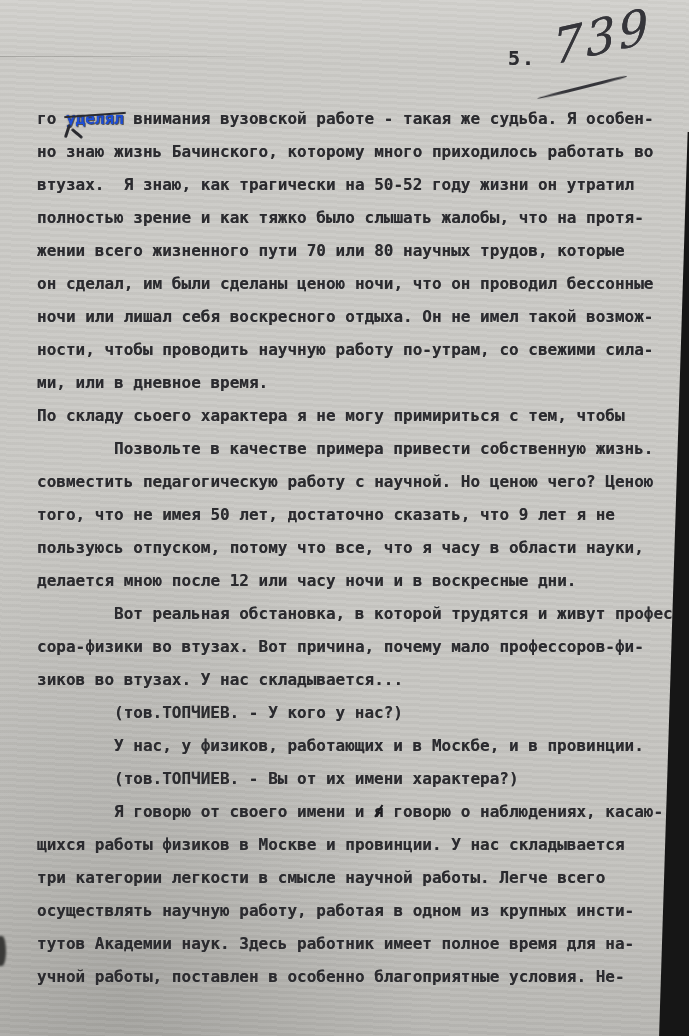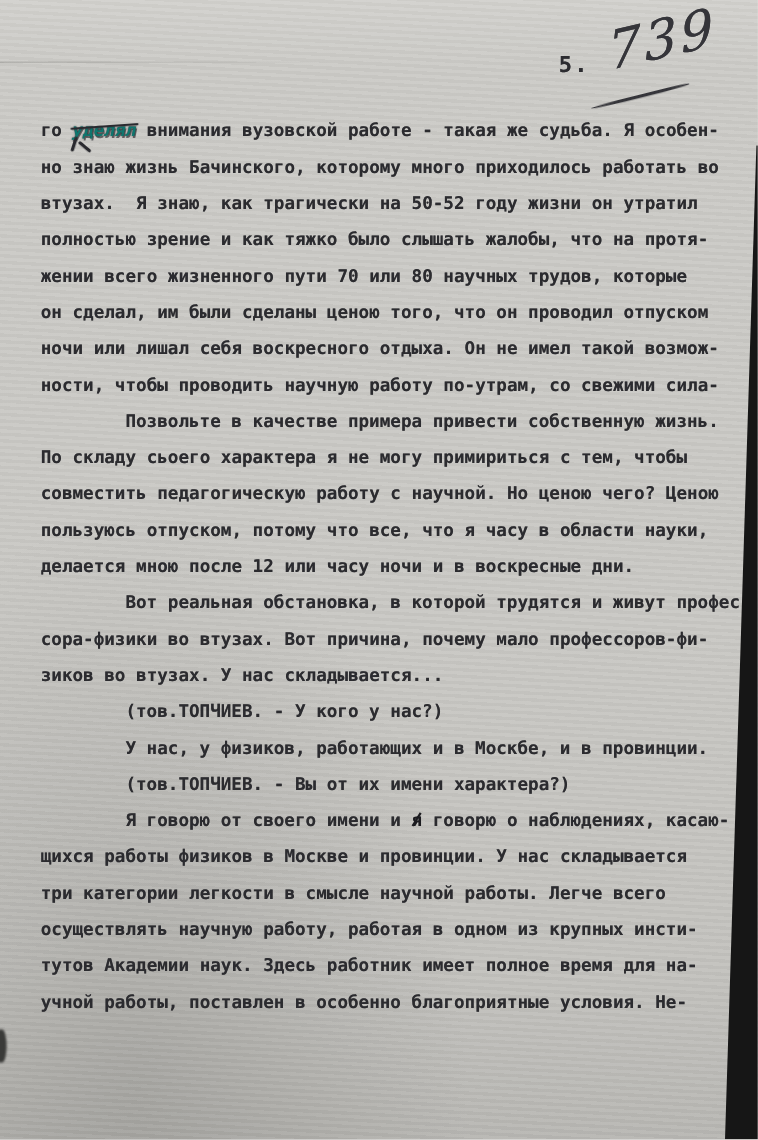--- a/index.html
+++ b/index.html
@@ -60,22 +60,21 @@
   }
   .line {
     height:33px; line-height:33px;
     font-size:16px; font-weight:bold;
     color:#2b2b2f;
     white-space:pre;
     text-shadow: 0 0 0.5px rgba(43,43,47,0.55);
   }
   .line.indent { padding-left:77px; }
   .smudge {
-    font-style:italic;
-    color:#0f766e;
+    color:#1d4ed8;
     text-shadow: 0 0 1.6px rgba(25,25,30,0.95), 1px 1px 0 rgba(35,35,40,0.6);
   }
   .struck { position:relative; display:inline-block; color:#1c1c20; }
   .struck::after {
     content:""; position:absolute; left:-2px; right:-2px; top:46%; height:2.4px;
     background:#1c1c20; transform: rotate(-58deg);
   }
   .scribble {
     position:absolute; pointer-events:none;
     background:#2a2a2f; border-radius:2px; filter: blur(0.4px);
@@ -93,26 +92,28 @@
 <div class="hand-number">739</div>
 <div class="hand-underline"></div>
 <div class="page-number">5.</div>
 
 <div class="text-block">
   <div class="line"><span>го </span><span class="smudge">уделял</span><span> внимания вузовской работе - такая же судьба. Я особен-</span></div>
   <div class="line">но знаю жизнь Бачинского, которому много приходилось работать во</div>
   <div class="line">втузах.  Я знаю, как трагически на 50-52 году жизни он утратил</div>
   <div class="line">полностью зрение и как тяжко было слышать жалобы, что на протя-</div>
   <div class="line">жении всего жизненного пути 70 или 80 научных трудов, которые</div>
-  <div class="line">он сделал, им были сделаны ценою того, что он проводил отпуском</div>
+  <div class="line">он сделал, им были сделаны ценою ночи, что он проводил бессонные</div>
   <div class="line">ночи или лишал себя воскресного отдыха. Он не имел такой возмож-</div>
   <div class="line">ности, чтобы проводить научную работу по-утрам, со свежими сила-</div>
+  <div class="line">ми, или в дневное время.</div>
+  <div class="line">По складу сьоего характера я не могу примириться с тем, чтобы</div>
   <div class="line indent">Позвольте в качестве примера привести собственную жизнь.</div>
-  <div class="line">По складу сьоего характера я не могу примириться с тем, чтобы</div>
   <div class="line">совместить педагогическую работу с научной. Но ценою чего? Ценою</div>
+  <div class="line">того, что не имея 50 лет, достаточно сказать, что 9 лет я не</div>
   <div class="line">пользуюсь отпуском, потому что все, что я часу в области науки,</div>
   <div class="line">делается мною после 12 или часу ночи и в воскресные дни.</div>
   <div class="line indent">Вот реальная обстановка, в которой трудятся и живут профес-</div>
   <div class="line">сора-физики во втузах. Вот причина, почему мало профессоров-фи-</div>
   <div class="line">зиков во втузах. У нас складывается...</div>
   <div class="line indent">(тов.ТОПЧИЕВ. - У кого у нас?)</div>
   <div class="line indent">У нас, у физиков, работающих и в Москбе, и в провинции.</div>
   <div class="line indent">(тов.ТОПЧИЕВ. - Вы от их имени характера?)</div>
   <div class="line indent"><span>Я говорю от своего имени и </span><span class="struck">я</span><span> говорю о наблюдениях, касаю-</span></div>
   <div class="line">щихся работы физиков в Москве и провинции. У нас складывается</div>

